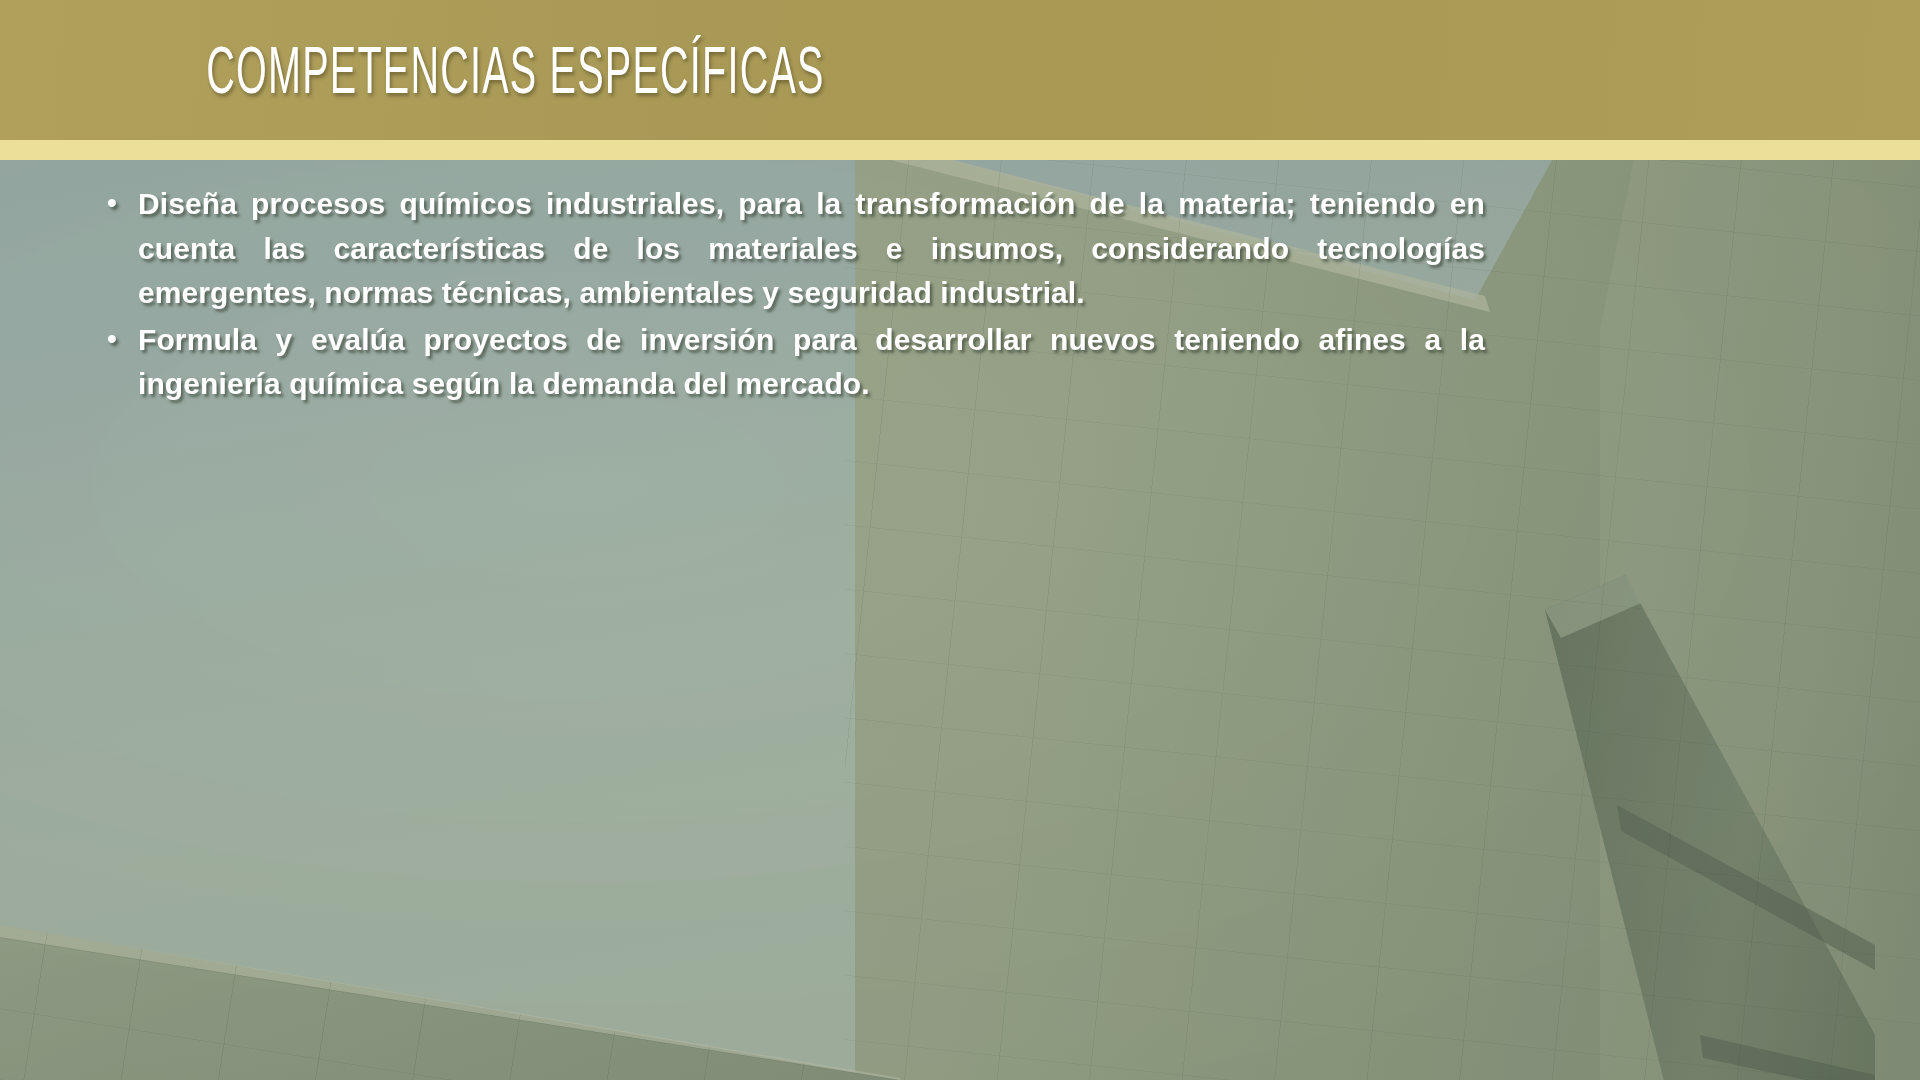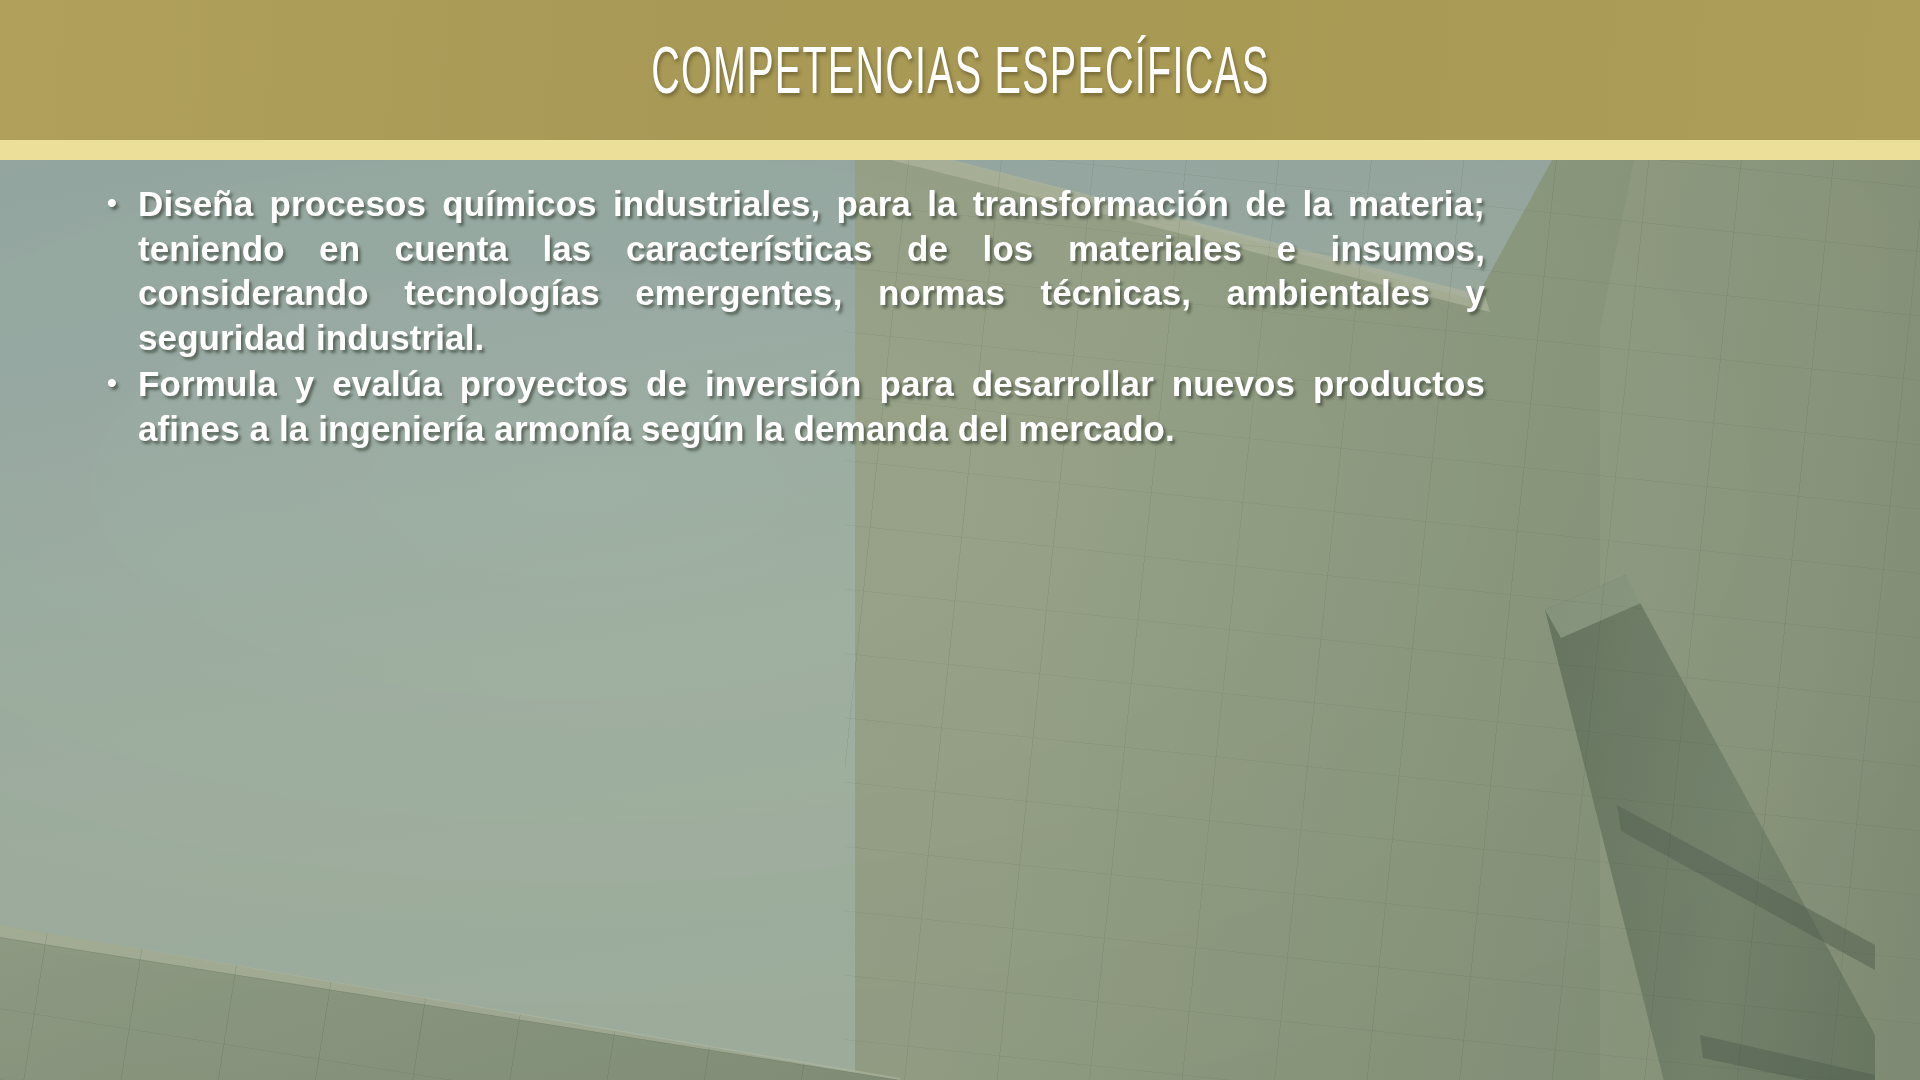--- a/index.html
+++ b/index.html
@@ -163,21 +163,21 @@
   
   .header {
     position: absolute;
     left: 0;
     top: 0;
     width: 1920px;
     height: 140px;
     background: linear-gradient(95deg, #b0a05c 0%, #a89a56 35%, #a89953 65%, #ad9f5a 100%);
     display: flex;
     align-items: center;
-    justify-content: center;
+    justify-content: flex-start;
   }
   .header-underline {
     position: absolute;
     left: 0;
     top: 140px;
     width: 1920px;
     height: 20px;
     background: #ecdf9a;
   }
   .slide-title {
@@ -207,21 +207,21 @@
     list-style: none;
     margin: 0;
     padding: 0;
   }
   .bullet {
     position: relative;
     padding-left: 33px;
     margin: 0 0 2px 0;
     color: #ffffff;
     font-family: "Liberation Sans Narrow", "Liberation Sans", sans-serif;
-    font-size: 35px;
+    font-size: 30px;
     font-weight: bold;
     line-height: 44.6px;
     text-align: justify;
     text-justify: inter-word;
     letter-spacing: .1px;
     text-shadow: 2.5px 2.5px 3px rgba(50,60,45,.62);
     -webkit-hyphens: none;
     hyphens: none;
   }
   .bullet::before {
@@ -264,18 +264,18 @@
     <h1 class="slide-title">COMPETENCIAS ESPECÍFICAS</h1>
   </div>
   <div class="header-underline"></div>
 
   <div class="content">
     <ul class="bullet-list">
       <li class="bullet">
         <span>Diseña procesos químicos industriales, para la transformación de la materia; teniendo en cuenta las características de los materiales e insumos, considerando tecnologías emergentes, normas técnicas, ambientales y seguridad industrial.</span>
       </li>
       <li class="bullet">
-        <span>Formula y evalúa proyectos de inversión para desarrollar nuevos productos afines a la ingeniería armonía según la demanda del mercado.</span>
+        <span>Formula y evalúa proyectos de inversión para desarrollar nuevos teniendo afines a la ingeniería química según la demanda del mercado.</span>
       </li>
     </ul>
   </div>
 
 </div>
 
 </body></html>

